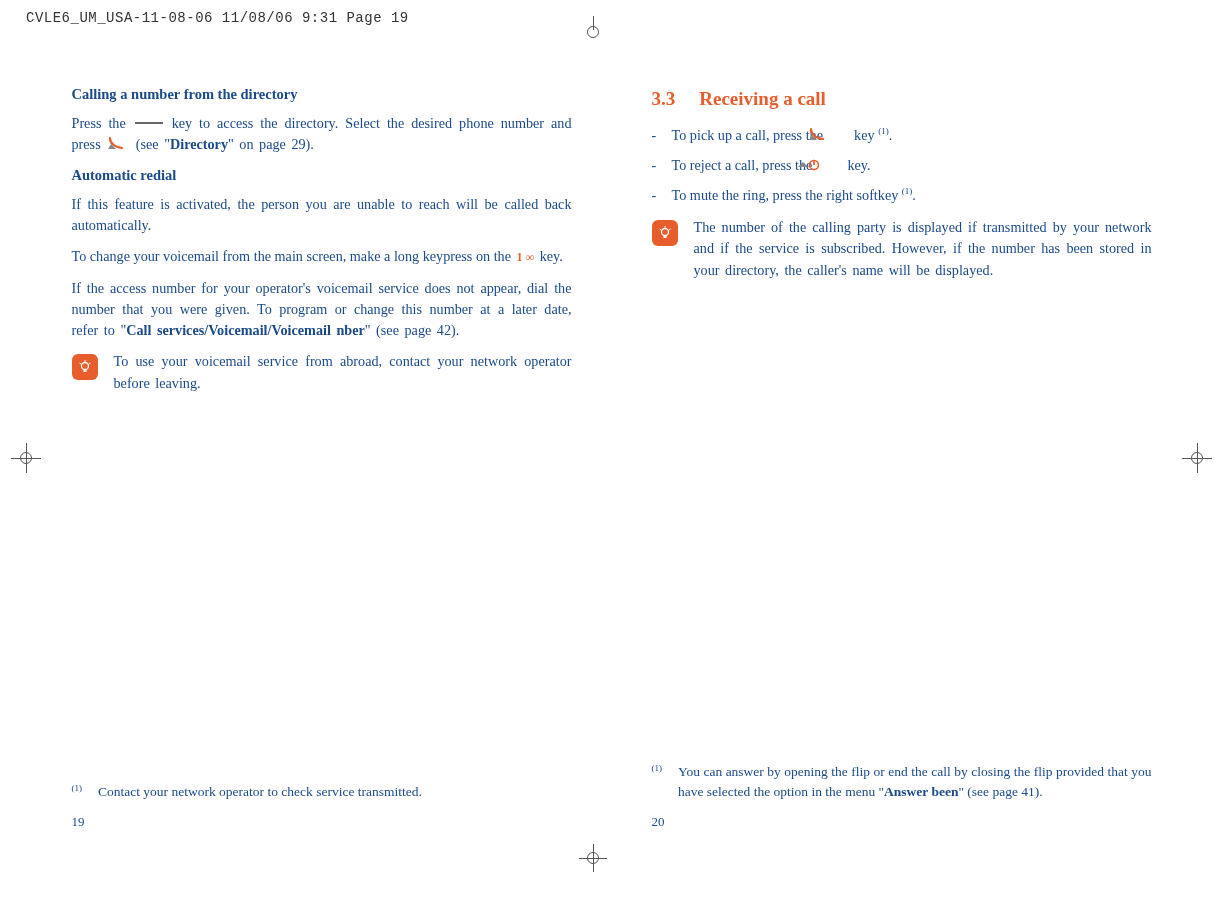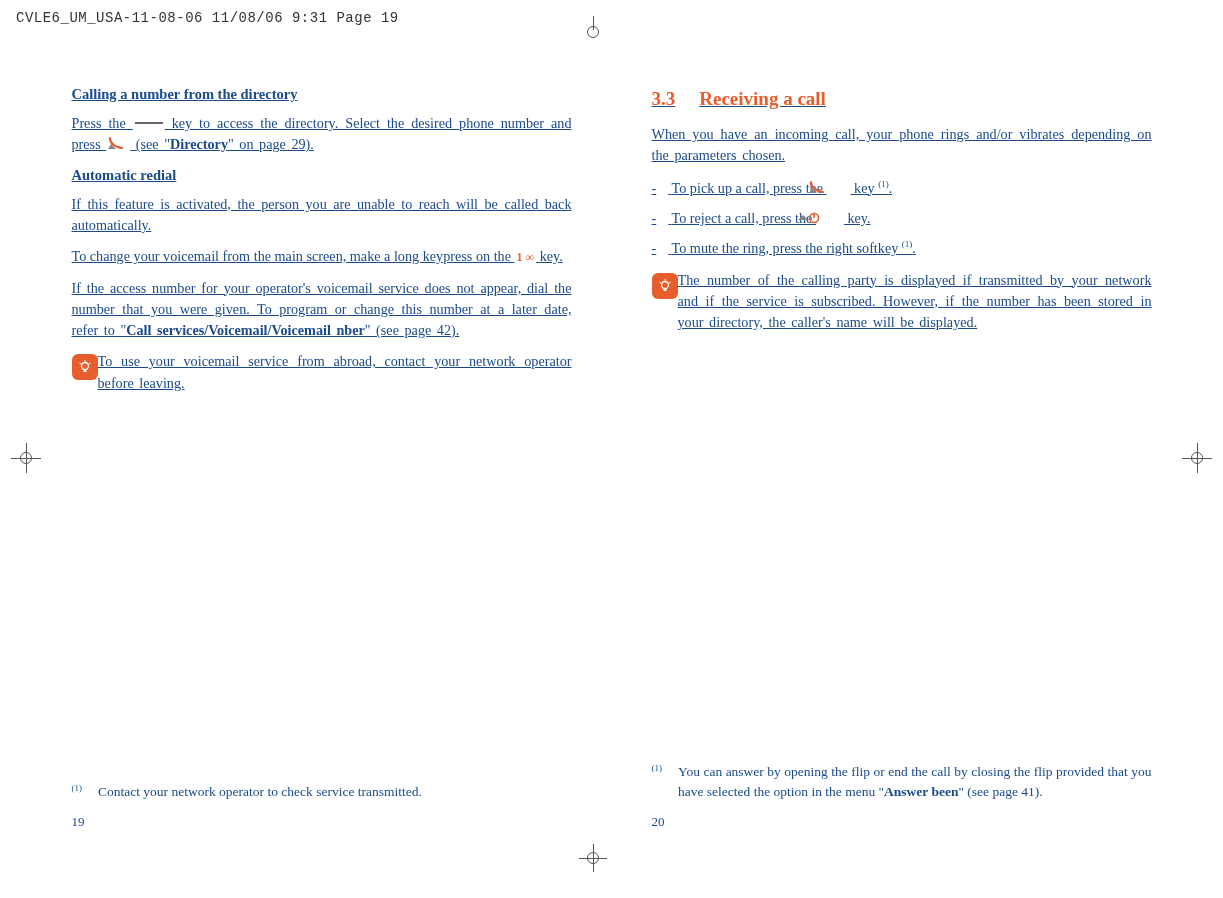--- a/index.html
+++ b/index.html
@@ -8,21 +8,21 @@
       background: #fff;
       width: 1223px;
       height: 898px;
       position: relative;
       color: #1a4a8a;
     }
     .header-line {
       font-family: 'Courier New', monospace;
       color: #333;
       font-size: 14px;
-      padding: 10px 16px;
+      padding: 10px 26px;
       letter-spacing: 0.5px;
     }
     .crop-mark-top {
       position: absolute;
       top: 16px;
       left: 573px;
       width: 40px;
       height: 20px;
     }
     .crop-mark-top::before {
@@ -84,21 +84,20 @@
     .crop-mark-left::after, .crop-mark-right::after { width: 1px; height: 30px; left: 18px; top: 3px; }
     .crop-mark-left .circ, .crop-mark-right .circ {
       position: absolute; border: 1px solid #555; border-radius: 50%;
       width: 12px; height: 12px; left: 12px; top: 12px;
     }
     .spread {
       display: flex;
       padding: 40px 60px 20px 60px;
       gap: 80px;
       justify-content: center;
-      text-decoration: underline;
     }
     .page {
       width: 500px;
       position: relative;
       min-height: 760px;
     }
     .heading-section {
       color: #e85d2c;
       font-weight: bold;
       font-size: 19px;
@@ -144,20 +143,21 @@
     .key-1vm {
       display: inline-block;
       color: #e85d2c;
       font-size: 12px;
       font-weight: bold;
       margin: 0 2px;
     }
     .tip-box {
       display: flex;
       align-items: flex-start;
+      gap: 16px;
       margin: 10px 0;
     }
     .tip-icon {
       width: 26px;
       height: 26px;
       background: #e85d2c;
       border-radius: 6px;
       flex-shrink: 0;
       display: flex;
       align-items: center;
@@ -267,21 +267,20 @@
       <span class="fn-num">(1)</span>
       <span class="fn-text">Contact your network operator to check service transmitted.</span>
     </div>
     <div class="pagenum">19</div>
   </div>
 
   <div class="page">
     <div class="heading-section">
       <span class="secnum">3.3</span><span>Receiving a call</span>
     </div>
-    <p class="justify-wide">When you have an incoming call, your phone rings and/or vibrates depending on the parameters chosen.</p>
     <ul class="bullet-list">
       <li>
         <span>To pick up a call, press the </span><span class="key-call"><svg viewBox="0 0 20 14">
               <path d="M2 2 Q2 10 14 12" stroke="#e85d2c" stroke-width="2.2" fill="none" stroke-linecap="round"></path>
               <path d="M0 13 L8 13 L3 8 Z" fill="#888"></path>
             </svg></span><span> key </span><span class="sup">(1)</span><span>.</span>
       </li>
       <li>
         <span>To reject a call, press the </span><span class="key-end"><svg viewBox="0 0 24 14">
               <path d="M0 10 L10 10 L5 5 Z" fill="#888"></path>

